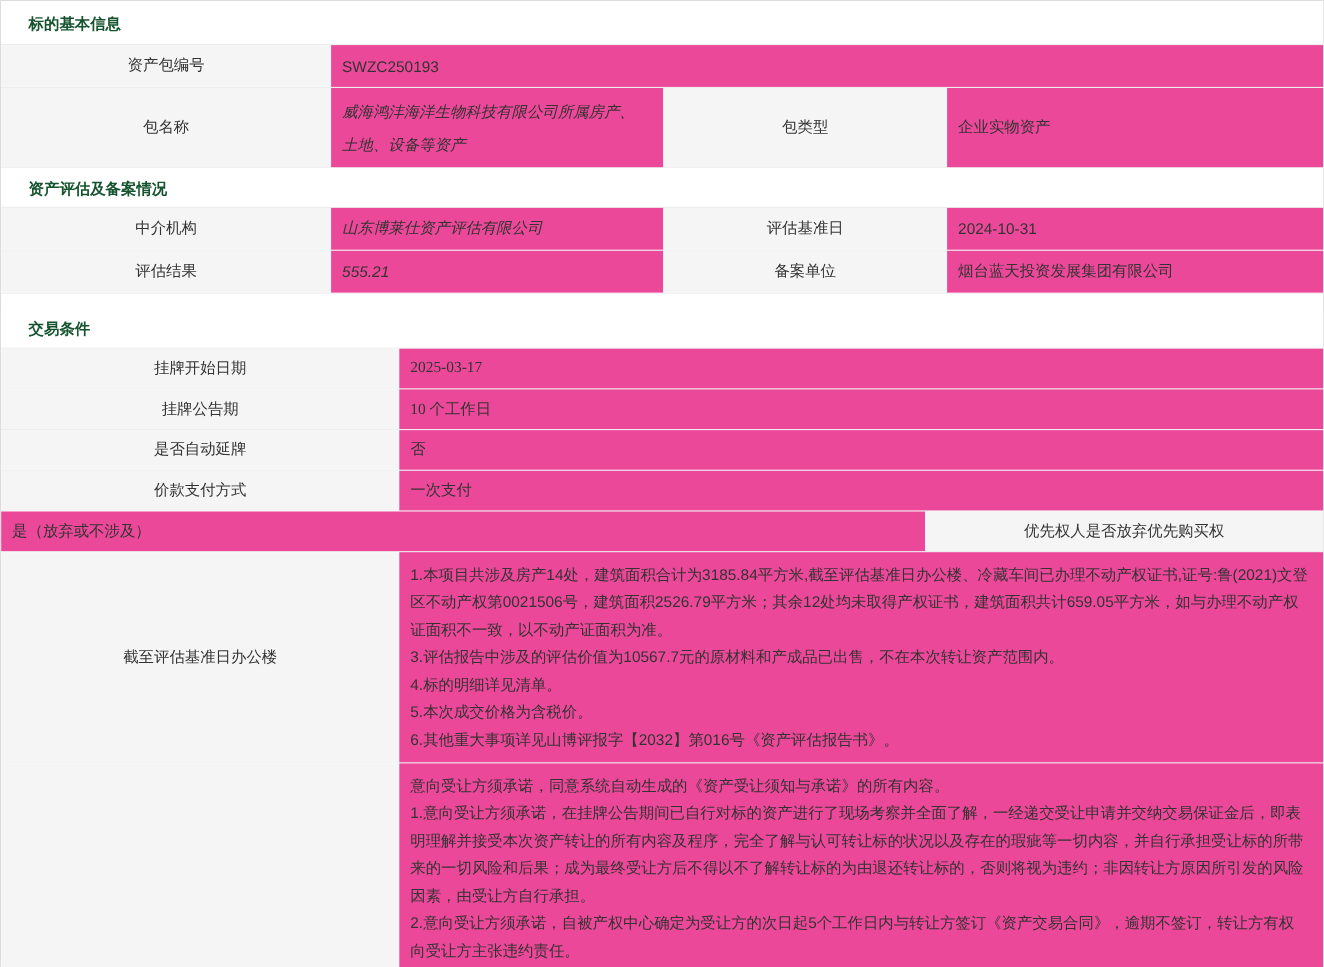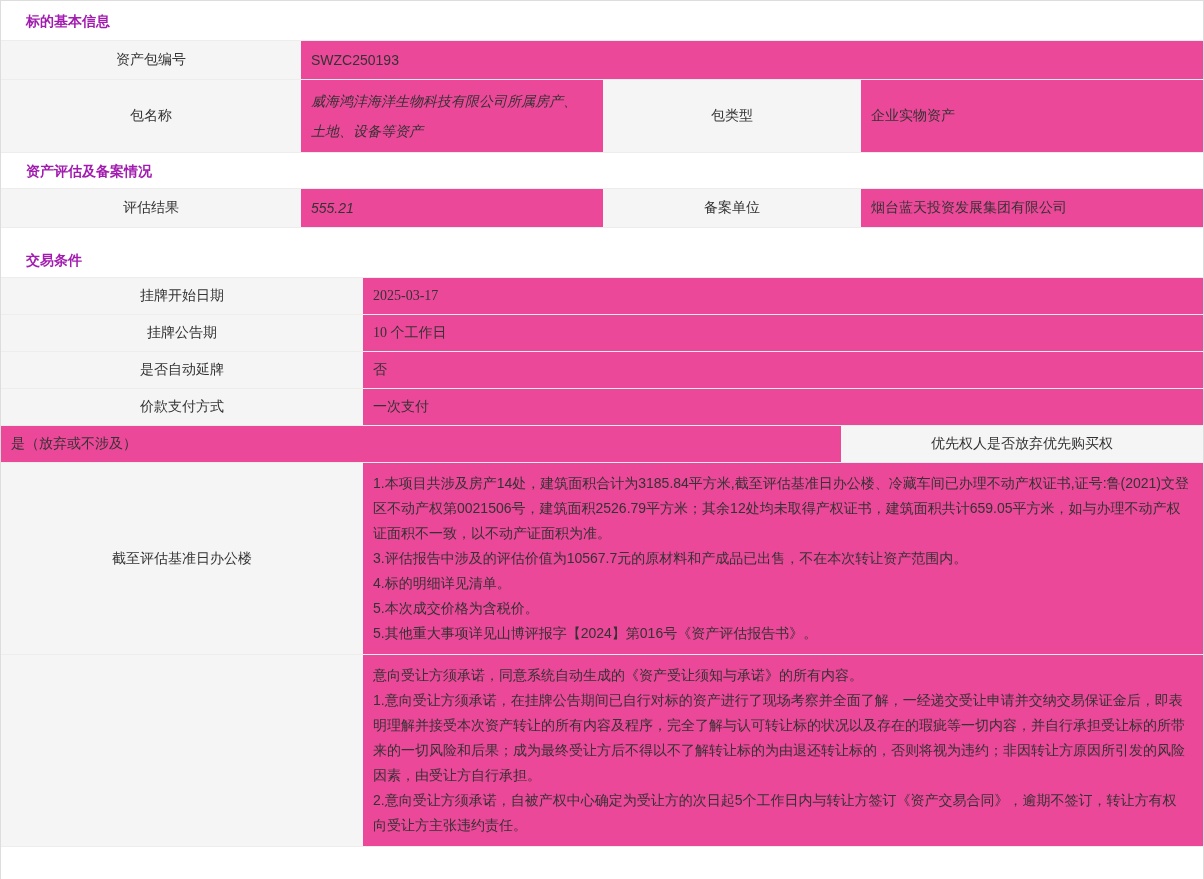--- a/index.html
+++ b/index.html
@@ -10,21 +10,21 @@
     font-size: 14px; color: #333;
   }
   .doc {
     width: 1204px; height: 879px; overflow: hidden;
     border: 1px solid #ddd; border-bottom: none;
     background: #fff;
   }
   .sec-title {
     height: 40px; line-height: 40px;
     padding-left: 25px;
-    font-weight: bold; color: #a21caf;
+    font-weight: bold; color: #14532d;
     border-bottom: 1px solid #ededed;
     background: #fff;
   }
   section.gap-sm .sec-title { height: 36px; line-height: 36px; }
   section.gap-lg { margin-top: 14px; }
   .row { display: flex; border-bottom: 1px solid #ededed; }
   .cell { display: flex; align-items: center; }
   .label {
     background: #f5f5f5;
     justify-content: center; text-align: center;
@@ -64,20 +64,26 @@
       <div class="cell label w-l1 h63">包名称</div>
       <div class="cell value w-v1 h63 wrap2">威海鸿沣海洋生物科技有限公司所属房产、土地、设备等资产</div>
       <div class="cell label w-l2 h63">包类型</div>
       <div class="cell value grow h63">企业实物资产</div>
     </div>
   </section>
 
   <section class="gap-sm">
     <div class="sec-title">资产评估及备案情况</div>
     <div class="row">
+      <div class="cell label w-l1 h38">中介机构</div>
+      <div class="cell value w-v1 h38">山东博莱仕资产评估有限公司</div>
+      <div class="cell label w-l2 h38">评估基准日</div>
+      <div class="cell value grow h38">2024-10-31</div>
+    </div>
+    <div class="row">
       <div class="cell label w-l1 h38">评估结果</div>
       <div class="cell value w-v1 h38">555.21</div>
       <div class="cell label w-l2 h38">备案单位</div>
       <div class="cell value grow h38">烟台蓝天投资发展集团有限公司</div>
     </div>
   </section>
 
   <section class="gap-sm gap-lg">
     <div class="sec-title">交易条件</div>
 
@@ -102,21 +108,21 @@
       <div class="cell label w-l3 h36">优先权人是否放弃优先购买权</div>
     </div>
 
     <div class="row">
       <div class="cell label w-l3">截至评估基准日办公楼</div>
       <div class="value grow value-block">
         <p>1.本项目共涉及房产14处，建筑面积合计为3185.84平方米,截至评估基准日办公楼、冷藏车间已办理不动产权证书,证号:鲁(2021)文登区不动产权第0021506号，建筑面积2526.79平方米；其余12处均未取得产权证书，建筑面积共计659.05平方米，如与办理不动产权证面积不一致，以不动产证面积为准。</p>
         <p>3.评估报告中涉及的评估价值为10567.7元的原材料和产成品已出售，不在本次转让资产范围内。</p>
         <p>4.标的明细详见清单。</p>
         <p>5.本次成交价格为含税价。</p>
-        <p>5.其他重大事项详见山博评报字【2024】第016号《资产评估报告书》。</p>
+        <p>6.其他重大事项详见山博评报字【2032】第016号《资产评估报告书》。</p>
       </div>
     </div>
 
     <div class="row">
       <div class="cell label w-l3"></div>
       <div class="value grow value-block">
         <p>意向受让方须承诺，同意系统自动生成的《资产受让须知与承诺》的所有内容。</p>
         <p>1.意向受让方须承诺，在挂牌公告期间已自行对标的资产进行了现场考察并全面了解，一经递交受让申请并交纳交易保证金后，即表明理解并接受本次资产转让的所有内容及程序，完全了解与认可转让标的状况以及存在的瑕疵等一切内容，并自行承担受让标的所带来的一切风险和后果；成为最终受让方后不得以不了解转让标的为由退还转让标的，否则将视为违约；非因转让方原因所引发的风险因素，由受让方自行承担。</p>
         <p>2.意向受让方须承诺，自被产权中心确定为受让方的次日起5个工作日内与转让方签订《资产交易合同》，逾期不签订，转让方有权向受让方主张违约责任。</p>
       </div>

